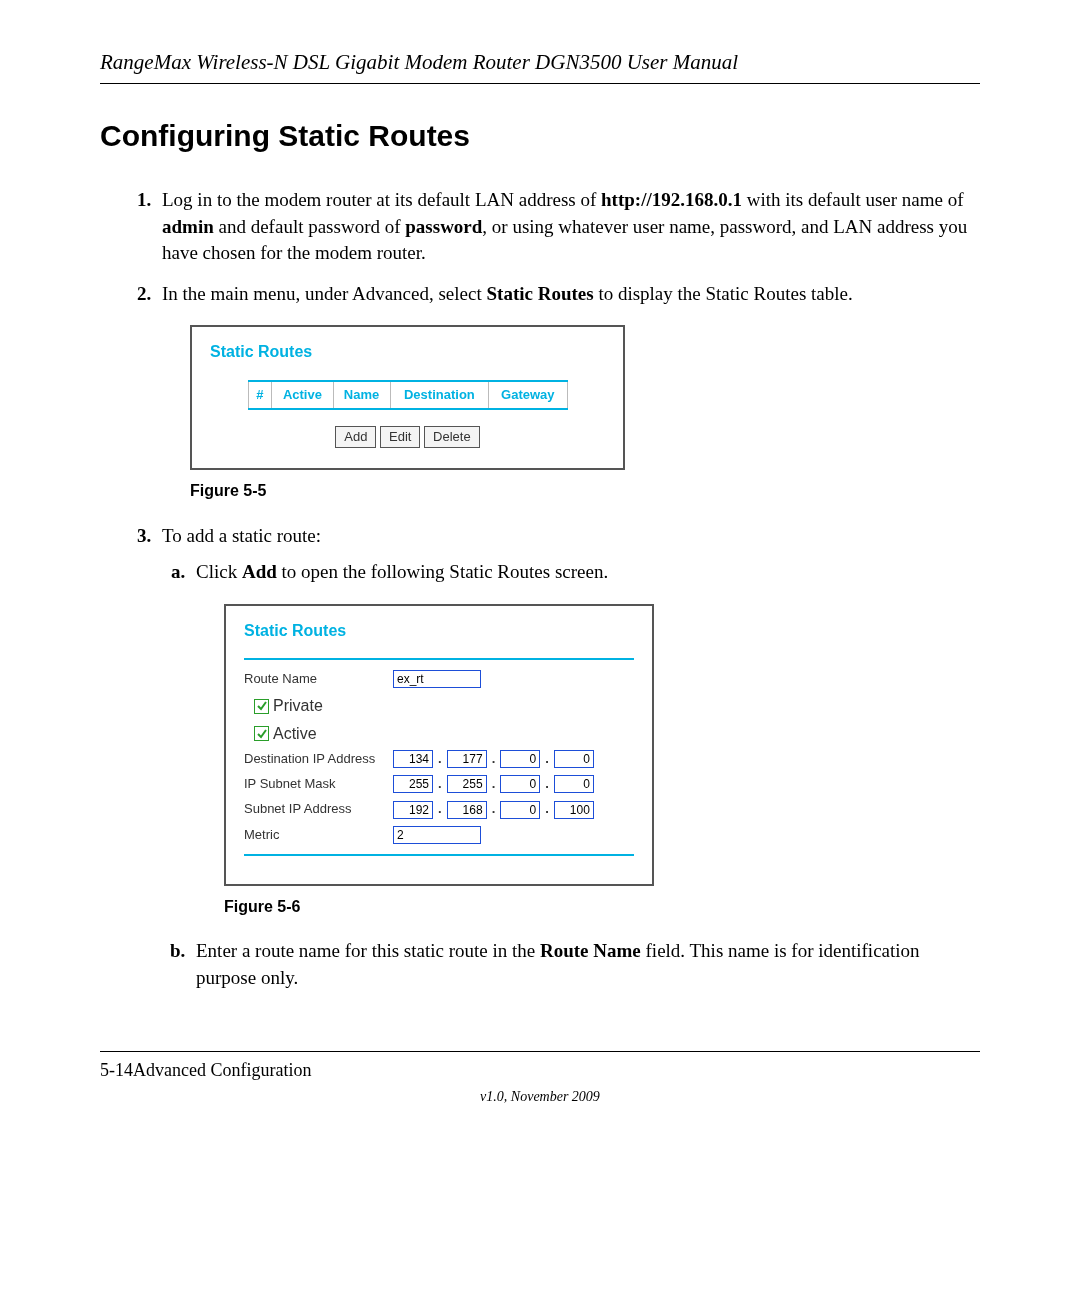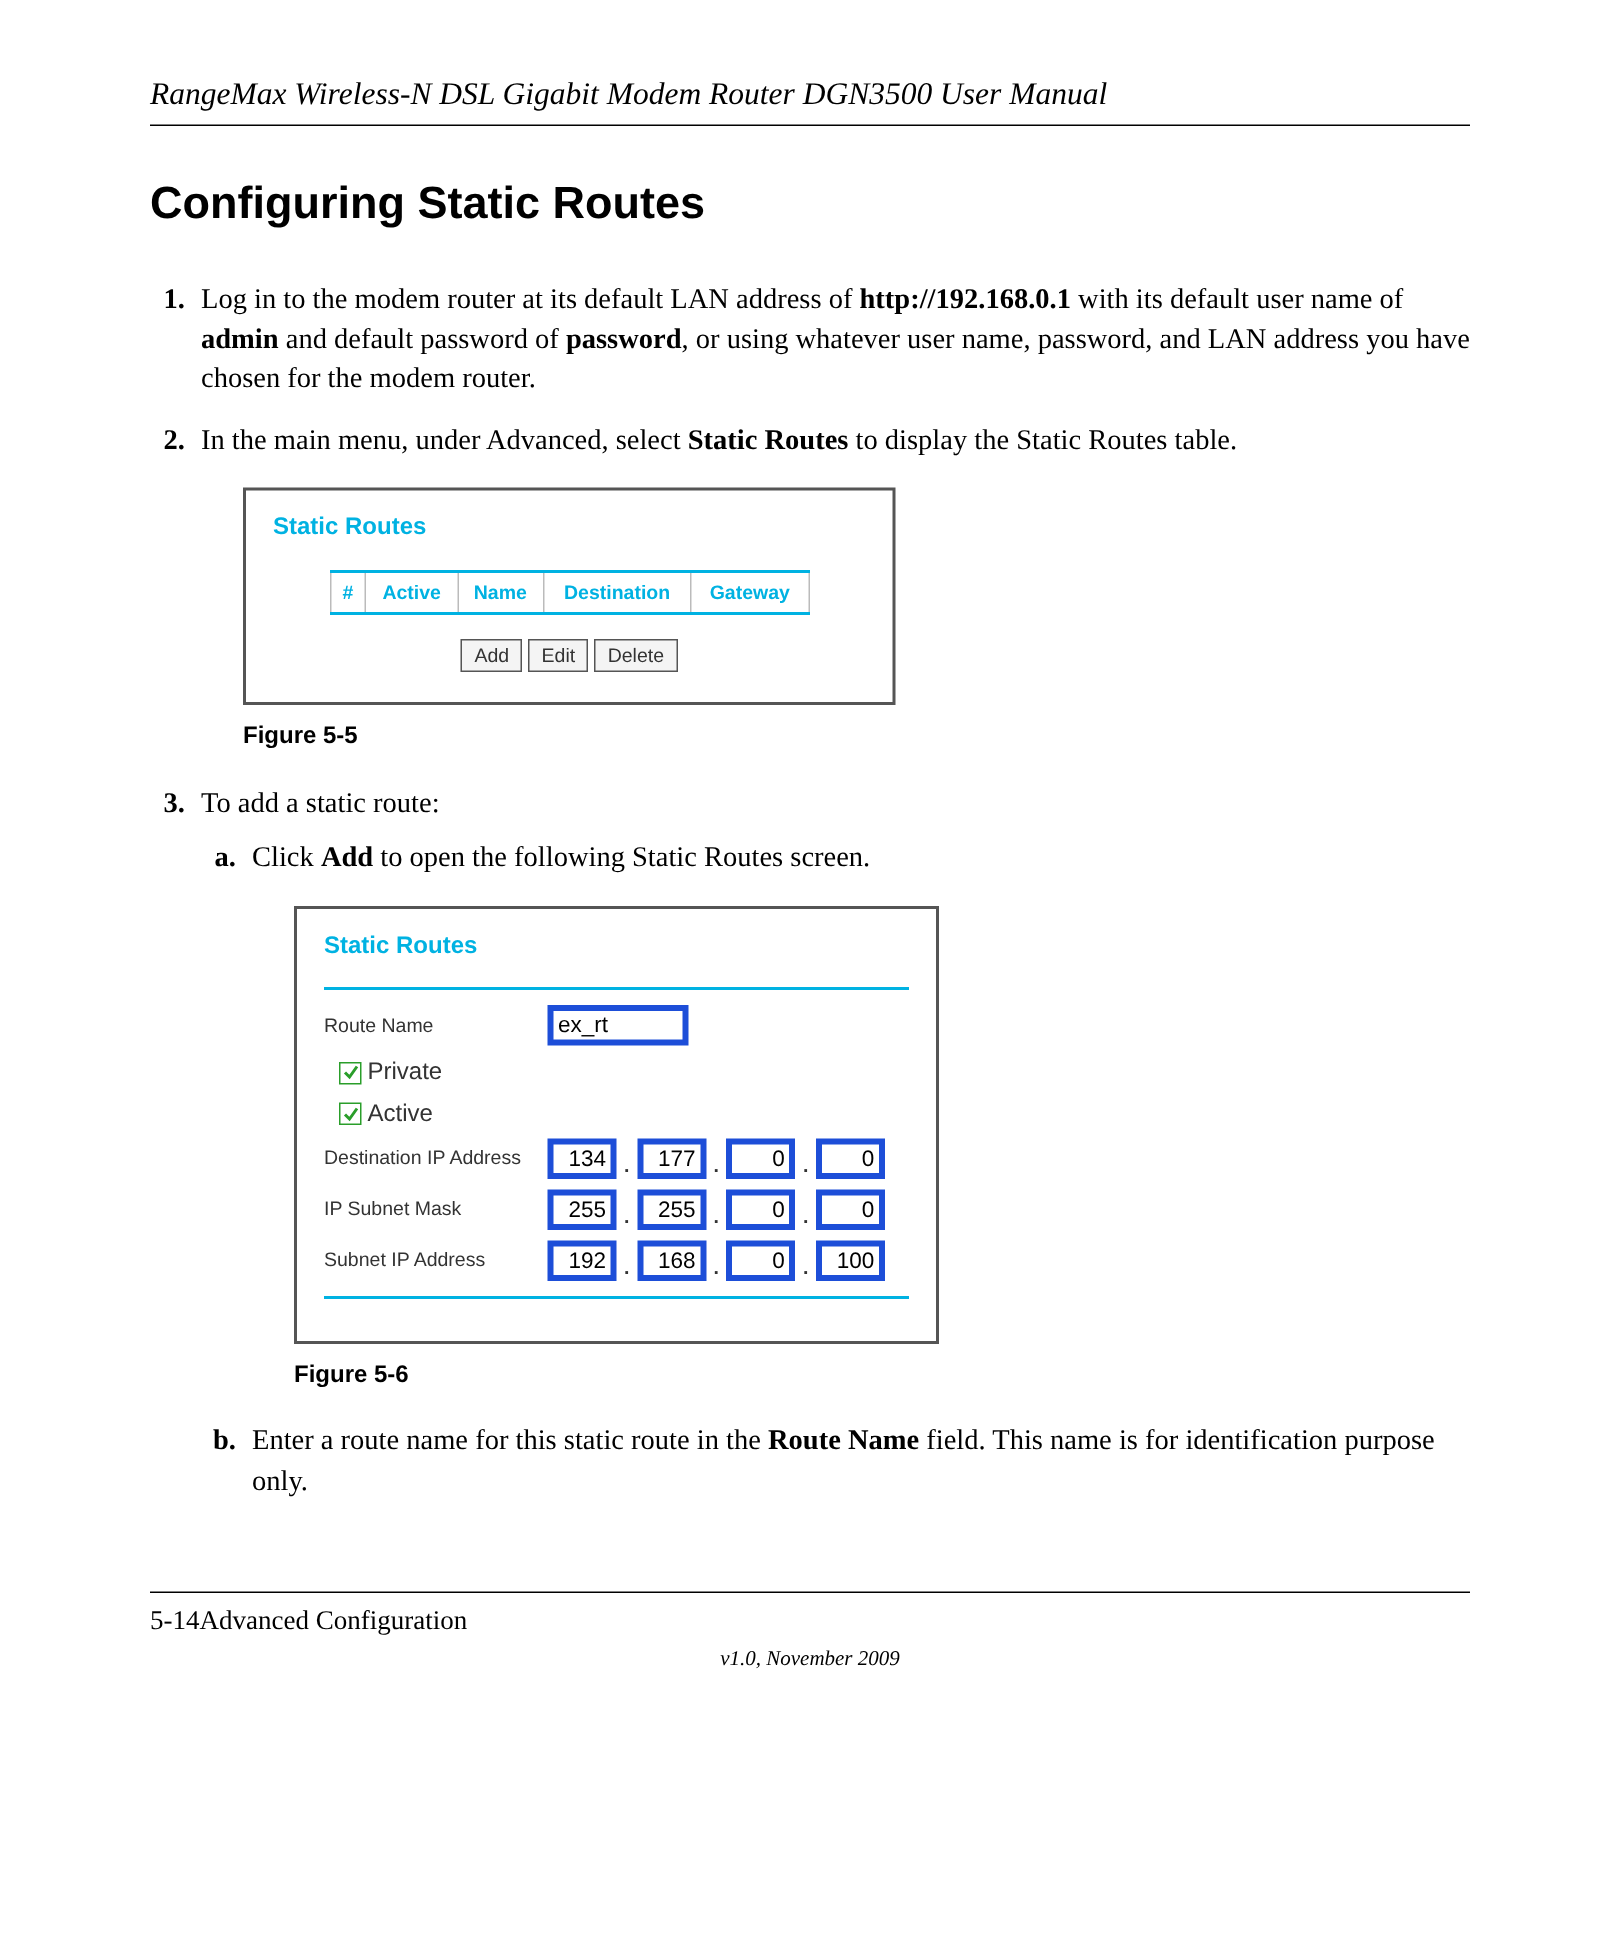--- a/index.html
+++ b/index.html
@@ -32,20 +32,21 @@
   }
   ol.main {
     margin: 0 0 0 28px;
     padding: 0;
   }
   ol.main > li {
     margin-bottom: 14px;
     font-size: 19px;
     line-height: 1.4;
     padding-left: 6px;
+    margin-left: 28px;
   }
   ol.main > li::marker {
     font-weight: bold;
   }
   .sub {
     margin: 10px 0 0 28px;
     padding: 0;
     list-style-type: lower-alpha;
   }
   .sub > li {
@@ -112,22 +113,22 @@
     display: flex;
     align-items: center;
     margin-bottom: 7px;
     gap: 4px;
   }
   .form-label {
     width: 145px;
     font-size: 13px;
   }
   .txt {
-    border: 4px solid #1d4ed8;
-    font-size: 15px;
+    border: 1px solid #1d4ed8;
+    font-size: 12px;
     padding: 1px 3px;
     font-family: Arial, Helvetica, sans-serif;
   }
   .txt-wide { width: 80px; }
   .txt-oct { width: 32px; text-align: right; }
   .chk {
     width: 13px; height: 13px;
     border: 1.5px solid #2a9e2a;
     display: inline-flex;
     align-items: center;
@@ -261,20 +262,24 @@
                 <span class="form-label">Subnet IP Address</span>
                 <input class="txt txt-oct" value="192" style="">
                   <span class="dot">.</span>
                 <input class="txt txt-oct" value="168" style="">
                   <span class="dot">.</span>
                 <input class="txt txt-oct" value="0" style="">
                   <span class="dot">.</span>
                 <input class="txt txt-oct" value="100" style="">
               </div>
 
+              <div class="form-row">
+                <span class="form-label">Metric</span>
+                <input class="txt txt-wide" value="2" style="">
+              </div>
 
               <div class="hr-blue"></div>
             </div>
           </div>
           <div class="figure-caption">Figure 5-6</div>
         </li>
 
         <li>
           <span>Enter a route name for this static route in the </span><b>Route Name</b><span> field. This name is for identification purpose only.</span>
         </li>

